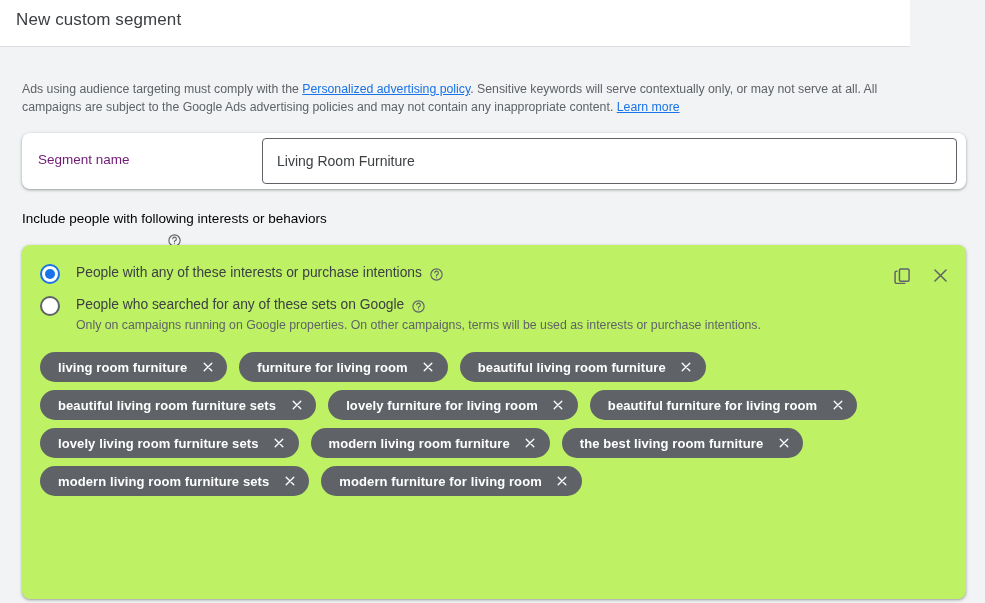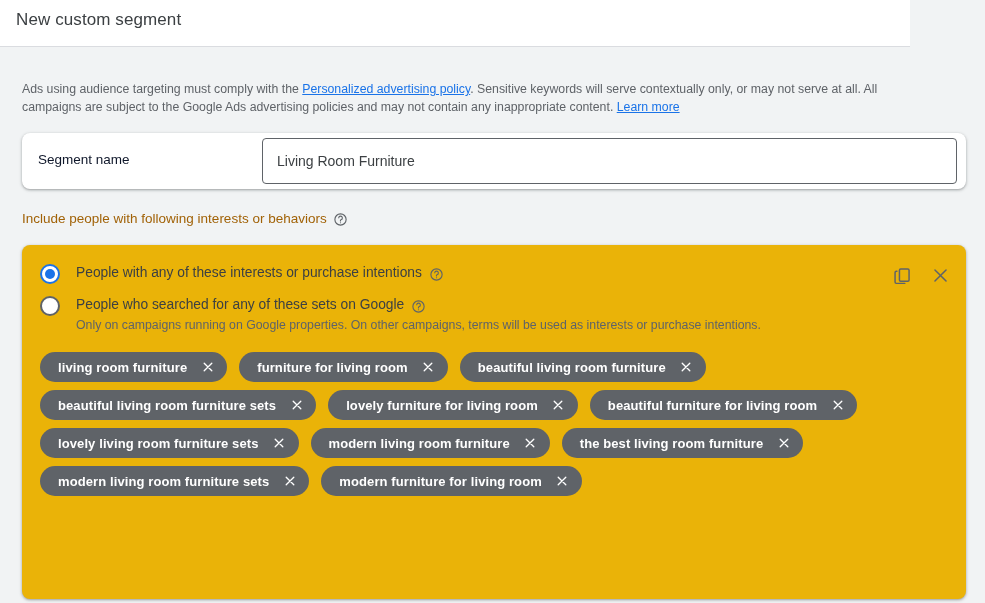--- a/index.html
+++ b/index.html
@@ -53,60 +53,61 @@
     left: 22px; top: 133px;
     width: 944px; height: 56px;
     background: #ffffff;
     border-radius: 8px;
     box-shadow: 0 1px 2px 0 rgba(60,64,67,.30), 0 1px 3px 1px rgba(60,64,67,.15);
   }
   .name-label {
     position: absolute;
     left: 16px; top: 19px;
     font-size: 13.5px;
-    color: #0f172a;
+    color: #701a75;
   }
   .name-input {
     position: absolute;
     left: 240px; top: 5px;
     width: 695px; height: 46px;
     border: 1px solid #5f6368;
     border-radius: 4px;
     background: #fff;
     padding: 0 14px;
     font-family: "Liberation Sans", sans-serif;
     font-size: 14px;
     color: #3c4043;
     outline: none;
   }
 
   
   .section-label {
     position: absolute;
     left: 22px; top: 211px;
     font-size: 13.5px;
-    color: #a16207;
+    color: #000000;
     display: flex;
     align-items: center;
     gap: 6px;
+    flex-direction: column;
   }
   .help-icon {
     display: inline-block;
     width: 15px; height: 15px;
     position: relative;
     top: 1px;
   }
   .help-icon svg { display: block; }
 
   
   .main-card {
     position: absolute;
     left: 22px; top: 245px;
     width: 944px; height: 354px;
-    background: #eab308;
+    background: #bef264;
     border-radius: 8px;
     box-shadow: 0 1px 2px 0 rgba(60,64,67,.30), 0 1px 3px 1px rgba(60,64,67,.15);
     overflow: hidden;
   }
 
   
   .card-actions {
     position: absolute;
     right: 14px; top: 18px;
     display: flex;

